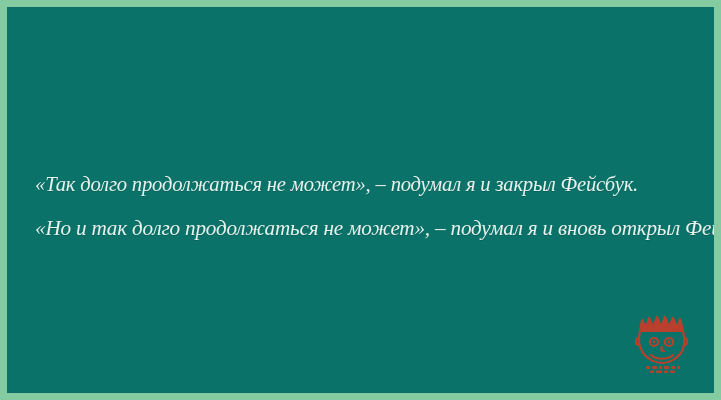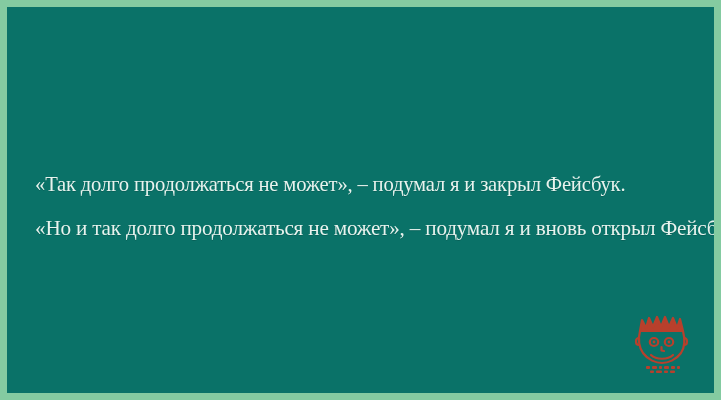--- a/index.html
+++ b/index.html
@@ -15,20 +15,21 @@
     background: #0a7268;
     border: 7px solid #84cba1;
     overflow: hidden;
     font-family: "Liberation Serif", "DejaVu Serif", serif;
   }
   #quote-block {
     position: absolute;
     left: 28px;
     top: 155px;
     width: 672px;
+    font-style: italic;
   }
   .quote-line {
     color: #e8f3ee;
     font-family: "Liberation Serif", "DejaVu Serif", serif;
     font-size: 21.5px;
     line-height: 44px;
     white-space: nowrap;
     letter-spacing: -0.2px;
     transform: scaleX(0.96);
     transform-origin: left center;

